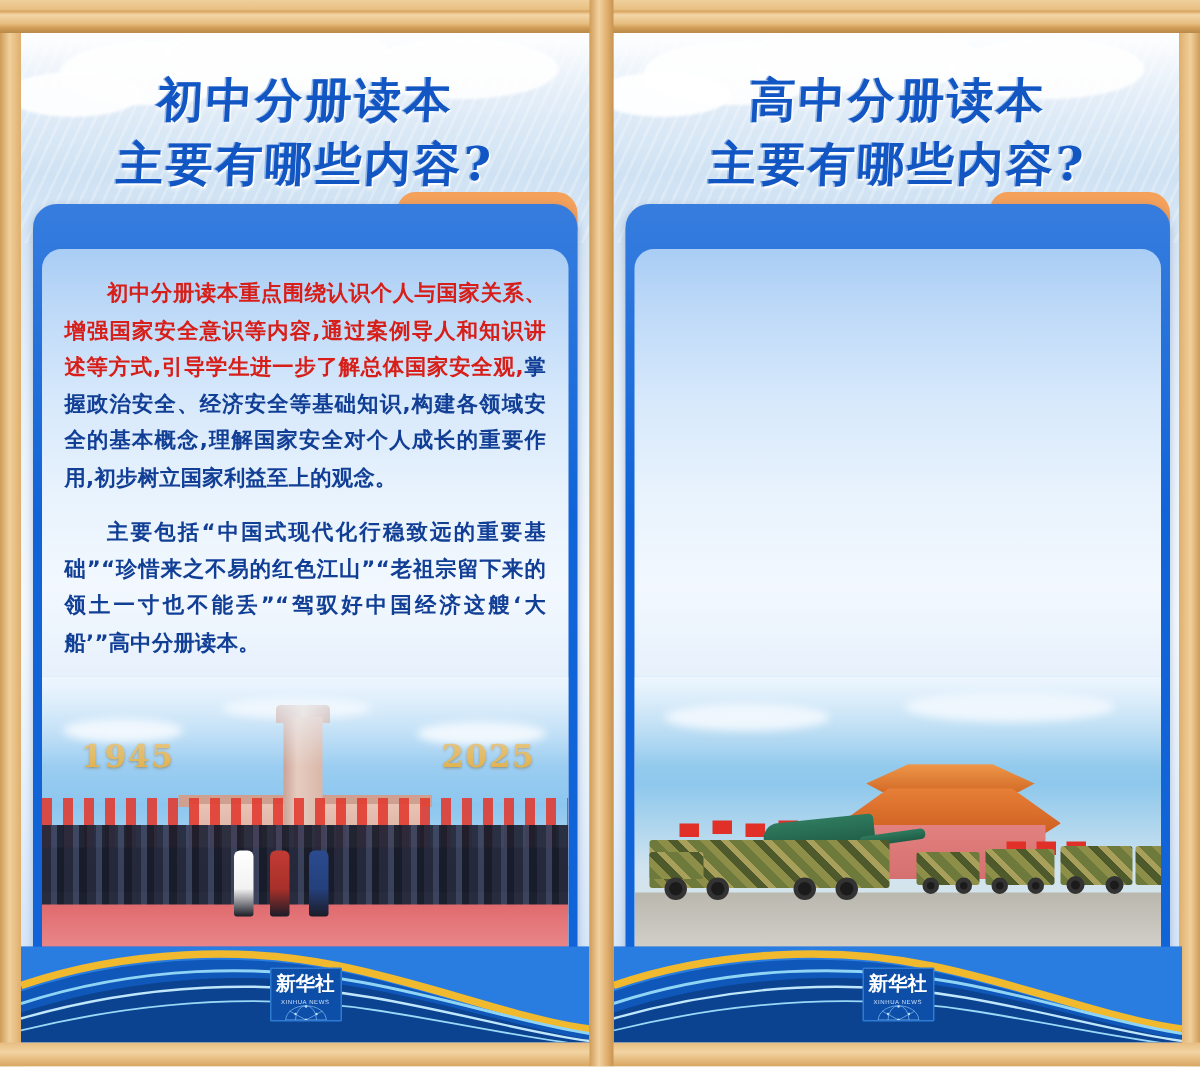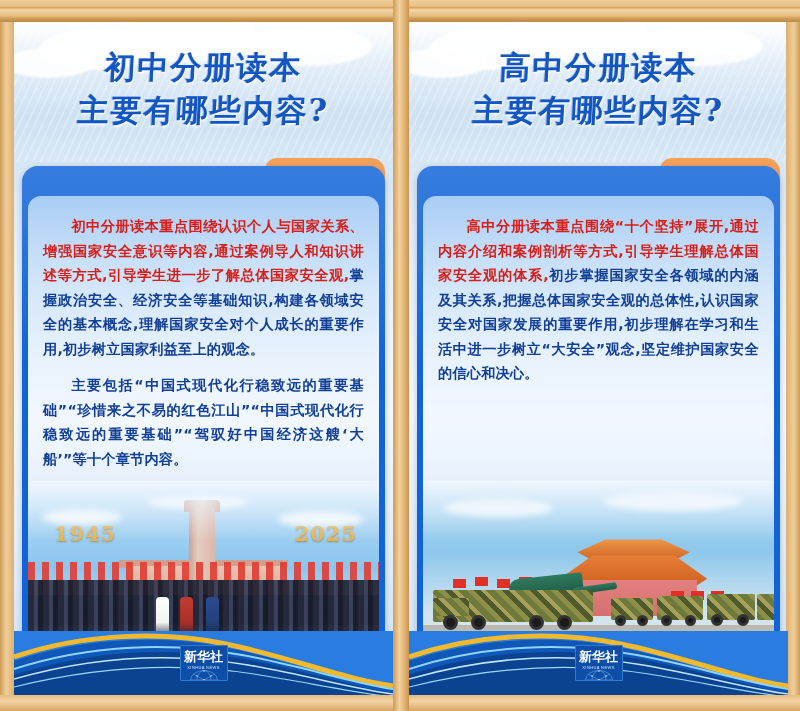--- a/index.html
+++ b/index.html
@@ -115,21 +115,21 @@
       1px 1px 0 rgba(255,255,255,.85),
       0 2px 3px rgba(255,255,255,.7),
       -1px 0 0 rgba(18,86,196,.5);
     transform: skewX(-3deg);
     white-space: nowrap;
   }
 
   
   .card-wrap {
     position: absolute;
-    left: 8px; top: 136px;
+    left: 8px; top: 106px;
     width: 363px; height: 530px;
     z-index: 4;
   }
   
   .card-tab {
     position: absolute;
     right: 0; top: 0;
     width: 120px; height: 26px;
     background: #f4a15c;
     border-radius: 12px 14px 0 0;
@@ -348,21 +348,21 @@
     bottom: 14px;
     width: 46px; height: 34px;
     background: #0d4ea8;
     border: 1px solid #2f7ad2;
     z-index: 9;
     text-align: center;
     overflow: hidden;
     border-radius: 1px;
   }
   .logo-cn {
-    font-family: Liberation Sans, sans-serif;
+    font-family: Liberation Mono, monospace;
     font-weight: bold;
     font-size: 13px;
     line-height: 16px;
     color: #ffffff;
     letter-spacing: 0px;
     margin-top: 3px;
   }
   .logo-en {
     font-family: "Liberation Sans", sans-serif;
     font-size: 4px;
@@ -423,21 +423,21 @@
             <div class="leader" style="left:128px; background:linear-gradient(180deg,#ffffff 0%,#f2f2f2 58%,#1c1c28 100%);"></div>
             <div class="leader" style="left:152px; background:linear-gradient(180deg,#c23b33 0%,#a8302a 58%,#1c1c28 100%);"></div>
             <div class="leader" style="left:178px; background:linear-gradient(180deg,#2b4b8f 0%,#24407c 58%,#1c1c28 100%);"></div>
 
             <div class="year year-left">1945</div>
             <div class="year year-right">2025</div>
           </div>
 
           <div class="body-text">
             <p class="para"><span class="seg-red">初中分册读本重点围绕认识个人与国家关系、增强国家安全意识等内容,通过案例导人和知识讲述等方式,引导学生进一步了解总体国家安全观,</span><span class="seg-blue">掌握政治安全、经济安全等基础知识,构建各领域安全的基本概念,理解国家安全对个人成长的重要作用,初步树立国家利益至上的观念。</span></p>
-            <p class="para blue">主要包括“中国式现代化行稳致远的重要基础”“珍惜来之不易的红色江山”“中国式现代化行稳致远的重要基础”“驾驭好中国经济这艘‘大船’”等十个章节内容。</p>
+            <p class="para blue">主要包括“中国式现代化行稳致远的重要基础”“珍惜来之不易的红色江山”“老祖宗留下来的领土一寸也不能丢”“驾驭好中国经济这艘‘大船’”高中分册读本。</p>
           </div>
 
         </div>
       </div>
     </div>
 
     <div class="waves">
       <svg width="379" height="64" viewBox="0 0 379 64" preserveAspectRatio="none">
         <rect x="0" y="0" width="379" height="64" fill="#2a7de0"></rect>
         <path d="M0,30 C70,6 150,4 210,16 C275,29 330,52 379,58 L379,64 L0,64 Z" fill="#0f57b8"></path>
@@ -526,21 +526,20 @@
             <div class="wheel" style="left:262px; bottom:calc(32% - 6px); width:11px; height:11px;"></div>
 
             <div class="truck" style="left:284px; bottom:32%; width:48px; height:26px;"></div>
             <div class="wheel" style="left:288px; bottom:calc(32% - 6px); width:12px; height:12px;"></div>
             <div class="wheel" style="left:314px; bottom:calc(32% - 6px); width:12px; height:12px;"></div>
 
             <div class="truck" style="left:334px; bottom:32%; width:24px; height:26px;"></div>
           </div>
 
           <div class="body-text">
-            <p class="para"><span class="seg-red">高中分册读本重点围绕“十个坚持”展开,通过内容介绍和案例剖析等方式,引导学生理解总体国家安全观的体系,</span><span class="seg-blue">初步掌握国家安全各领域的内涵及其关系,把握总体国家安全观的总体性,认识国家安全对国家发展的重要作用,初步理解在学习和生活中进一步树立“大安全”观念,坚定维护国家安全的信心和决心。</span></p>
           </div>
 
         </div>
       </div>
     </div>
 
     <div class="waves">
       <svg width="379" height="64" viewBox="0 0 379 64" preserveAspectRatio="none">
         <rect x="0" y="0" width="379" height="64" fill="#2a7de0"></rect>
         <path d="M0,30 C70,6 150,4 210,16 C275,29 330,52 379,58 L379,64 L0,64 Z" fill="#0f57b8"></path>

